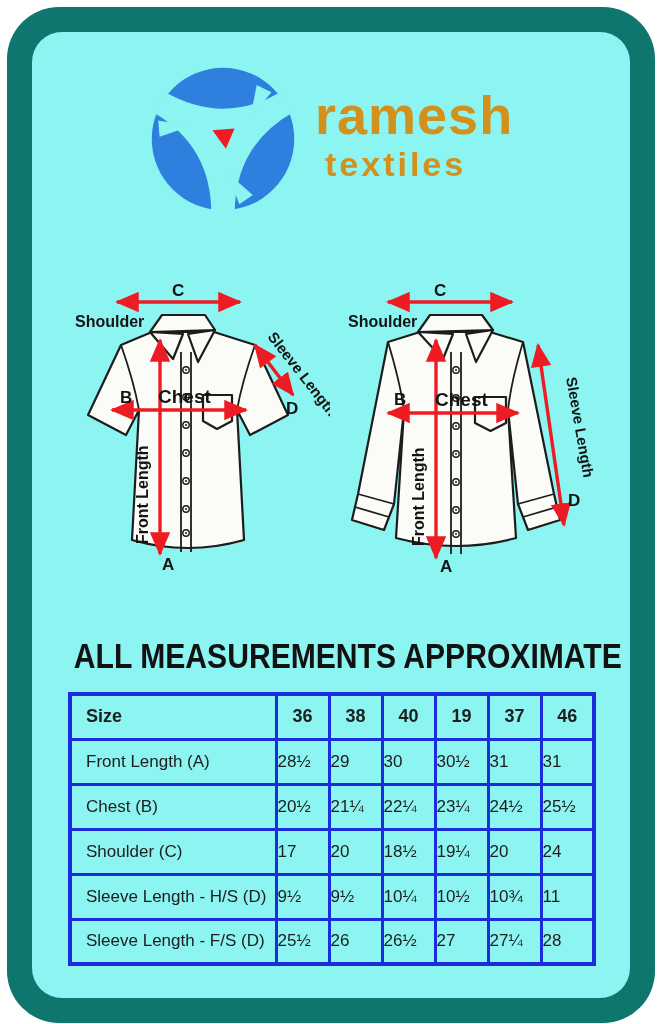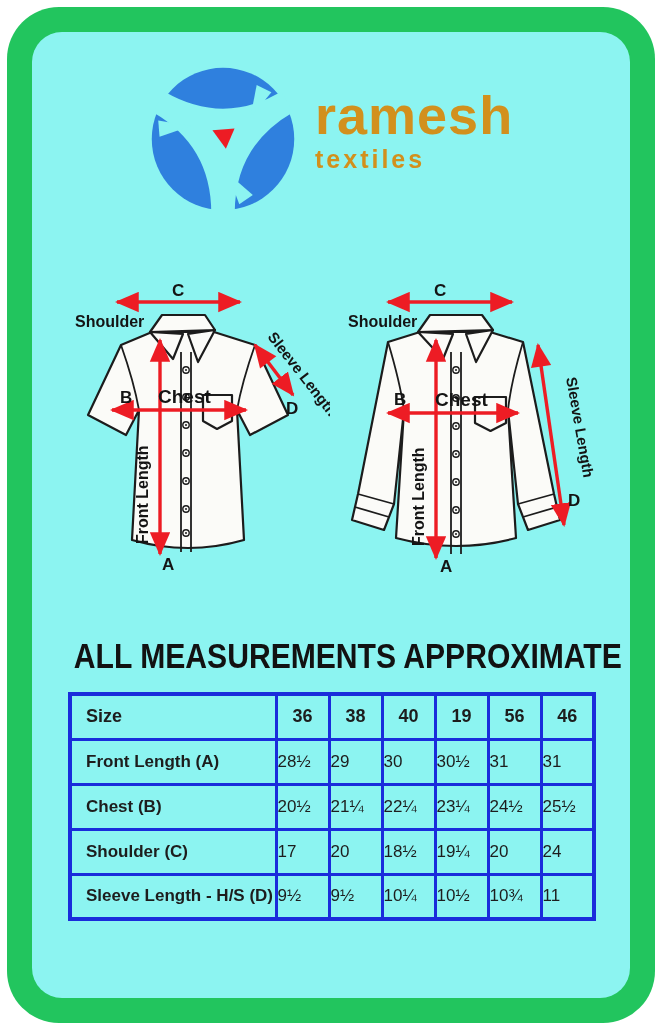--- a/index.html
+++ b/index.html
@@ -2,30 +2,30 @@
 <html><head>
 <meta charset="utf-8">
 <style>
   html,body { margin:0; padding:0; background:#ffffff; }
   .page {
     position:relative; width:658px; height:1024px; background:#ffffff;
     overflow:hidden; font-family:"Liberation Sans", sans-serif;
   }
   .frame {
     position:absolute; left:7px; top:7px; right:3px; bottom:1px;
-    background:#22c55e; border-radius:52px;
+    background:#0f766e; border-radius:52px;
   }
   .panel {
     position:absolute; inset:25px; background:#8cf4f1; border-radius:30px;
   }
   
   .logo-svg { position:absolute; left:114px; top:30px; width:154px; height:154px; }
   .wordmark { position:absolute; left:283px; top:56px; color:#d2901d; }
   .brand-name { font-size:54px; font-weight:bold; line-height:1.0; letter-spacing:1px; }
-  .brand-sub  { font-size:25px; font-weight:bold; letter-spacing:3px; margin-top:3px; margin-left:0; }
+  .brand-sub  { font-size:34px; font-weight:bold; letter-spacing:3px; margin-top:3px; margin-left:10px; }
   
   .shirt-short { position:absolute; left:20px;  top:250px; width:278px; height:305px; }
   .shirt-long  { position:absolute; left:300px; top:250px; width:270px; height:310px; }
   .shirt path.body, .shirt polygon.cloth { fill:#fbfbf8; stroke:#1c1c1c; stroke-width:2.2; stroke-linejoin:round; }
   .shirt path.seam { fill:none; stroke:#1c1c1c; stroke-width:1.8; }
   .shirt line.placket { stroke:#1c1c1c; stroke-width:1.8; }
   .shirt circle.btn { fill:#fbfbf8; stroke:#1c1c1c; stroke-width:1.4; }
   .shirt circle.btnc { fill:#1c1c1c; }
   .shirt line.dim { stroke:#ed1c24; stroke-width:3.4; }
   .shirt text { fill:#141414; font-family:"Liberation Sans", sans-serif; font-weight:bold; }
@@ -38,21 +38,21 @@
   }
   
   .size-table {
     position:absolute; left:36px; top:660px; width:524px;
     border-collapse:collapse; table-layout:fixed;
     border:4px solid #1a2cdb; color:#1d1d1d; font-size:17px;padding-left:33px;
   }
   .size-table td, .size-table th { border:3px solid #1a2cdb; padding:0; }
   .size-table tr { height:45px; }
   .size-table th { font-size:18px; font-weight:bold; }
-  .size-table .lab { text-align:left; padding-left:14px; font-weight:bold; }
+  .size-table .lab { text-align:left; padding-left:14px; font-weight:normal; }
   .size-table th.lab { font-weight:bold; }
   .size-table .val { }
 </style>
 </head>
 <body>
 
 <div class="page">
   <div class="frame">
     <div class="panel">
 
@@ -182,21 +182,21 @@
             <col style="width:53px">
             <col style="width:53px">
         </colgroup>
         <tbody>
           <tr>
             <th class="lab">Size</th>
             <th class="val">36</th>
             <th class="val">38</th>
             <th class="val">40</th>
             <th class="val">19</th>
-            <th class="val">56</th>
+            <th class="val">37</th>
             <th class="val">46</th>
           </tr>
           <tr>
             <td class="lab">Front Length (A)</td>
             <td class="val">28½</td>
             <td class="val">29</td>
             <td class="val">30</td>
             <td class="val">30½</td>
             <td class="val">31</td>
             <td class="val">31</td>
@@ -221,18 +221,27 @@
           </tr>
           <tr>
             <td class="lab">Sleeve Length - H/S (D)</td>
             <td class="val">9½</td>
             <td class="val">9½</td>
             <td class="val">10¼</td>
             <td class="val">10½</td>
             <td class="val">10¾</td>
             <td class="val">11</td>
           </tr>
+          <tr>
+            <td class="lab">Sleeve Length  - F/S (D)</td>
+            <td class="val">25½</td>
+            <td class="val">26</td>
+            <td class="val">26½</td>
+            <td class="val">27</td>
+            <td class="val">27¼</td>
+            <td class="val">28</td>
+          </tr>
         </tbody>
       </table>
 
     </div>
   </div>
 </div>
 
 </body></html>

